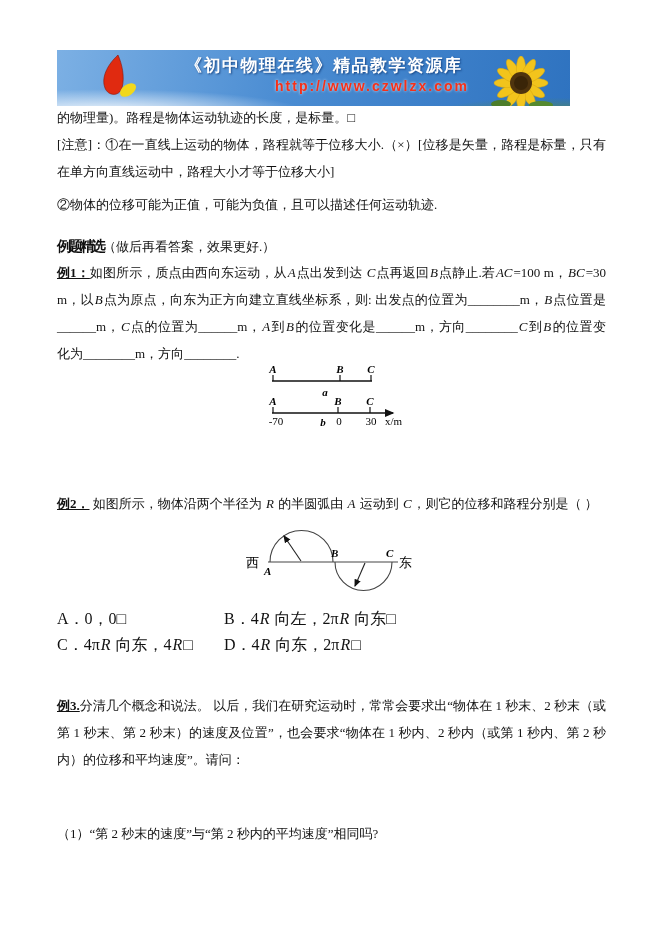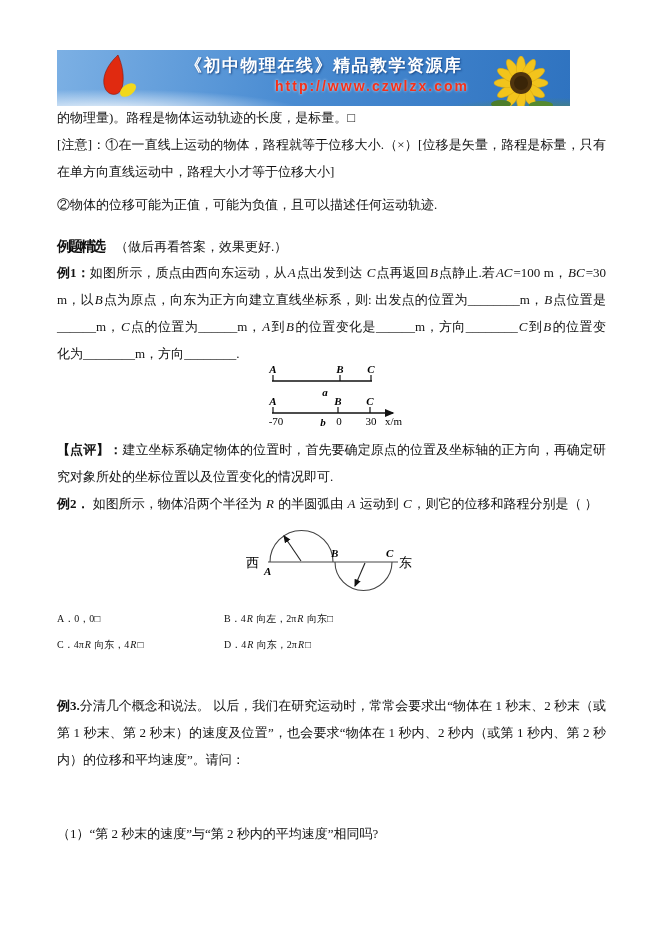--- a/index.html
+++ b/index.html
@@ -16,24 +16,24 @@
   .banner-url{position:absolute;left:178px;top:28px;font-size:14px;font-weight:bold;color:#f53019;
     font-family:Liberation Sans, sans-serif;letter-spacing:2px;white-space:nowrap;
     text-shadow:0 0 3px rgba(255,255,255,.85);cursor:pointer;margin-left:40px;}
   .logo{position:absolute;left:30px;top:2px;}
   .sunflower{position:absolute;left:426px;top:6px;}
   
   .para{position:absolute;left:57px;width:549px;font-size:13px;line-height:27px;
         text-align:justify;white-space:normal;}
   .single{text-align:left;}
   .var{font-style:italic;font-family:"Liberation Serif",serif;padding:0 1px;}
-  .bold{font-weight:bold;}
-  .section-title{font-weight:bold;font-size:14.5px;letter-spacing:-3px;margin-right:12px;}
+  .bold{font-weight:bold;text-decoration:underline;}
+  .section-title{font-weight:bold;font-size:14.5px;letter-spacing:-3px;margin-right:0;}
   .section-sub{font-size:13px;}
-  .opt{position:absolute;font-size:10px;line-height:18px;white-space:nowrap;}
+  .opt{position:absolute;font-size:16px;line-height:18px;white-space:nowrap;}
   
   .diagram{position:absolute;}
   svg text{font-family:"Liberation Serif","DejaVu Serif",serif;}
   .dlabel{font-style:italic;font-size:11px;font-weight:bold;}
   .dnum{font-size:11px;}
   .dcjk{font-size:13px;}
 </style>
 </head>
 <body>
 
@@ -101,21 +101,20 @@
     <text class="dlabel" x="10" y="43" text-anchor="middle">A</text>
     <text class="dlabel" x="75" y="43" text-anchor="middle">B</text>
     <text class="dlabel" x="107" y="43" text-anchor="middle">C</text>
     <text class="dnum" x="13" y="63" text-anchor="middle">-70</text>
     <text class="dlabel" x="60" y="64" text-anchor="middle">b</text>
     <text class="dnum" x="76" y="63" text-anchor="middle">0</text>
     <text class="dnum" x="108" y="63" text-anchor="middle">30</text>
     <text class="dnum" x="122" y="63">x/m</text>
   </svg>
 
-  <div class="para" style="top:436px"><span class="bold">【点评】：</span><span>建立坐标系确定物体的位置时，首先要确定原点的位置及坐标轴的正方向，再确定研究对象所处的坐标位置以及位置变化的情况即可.</span></div>
   <div class="para" style="top:490px"><span class="bold">例2．</span><span>  如图所示，物体沿两个半径为 </span><span class="var">R</span><span> 的半圆弧由 </span><span class="var">A</span><span> 运动到 </span><span class="var">C</span><span>，则它的位移和路程分别是（        ）</span></div>
 
   <svg class="diagram" style="left:238px;top:520px" width="205" height="88" viewBox="0 0 205 88">
     <line x1="30" y1="42" x2="160" y2="42" stroke="#444" stroke-width="1.2"></line>
     <path d="M32,42 A31.5,31.5 0 0 1 95,42" fill="none" stroke="#444" stroke-width="1.1"></path>
     <path d="M97,42 A28.5,28.5 0 0 0 154,42" fill="none" stroke="#444" stroke-width="1.1"></path>
     <line x1="63" y1="41" x2="46" y2="16" stroke="#222" stroke-width="1.1" marker-end="url(#ah)"></line>
     <line x1="127" y1="43" x2="117" y2="66" stroke="#222" stroke-width="1.1" marker-end="url(#ah)"></line>
     <text class="dcjk" x="8" y="47">西</text>
     <text class="dcjk" x="161" y="47">东</text>

